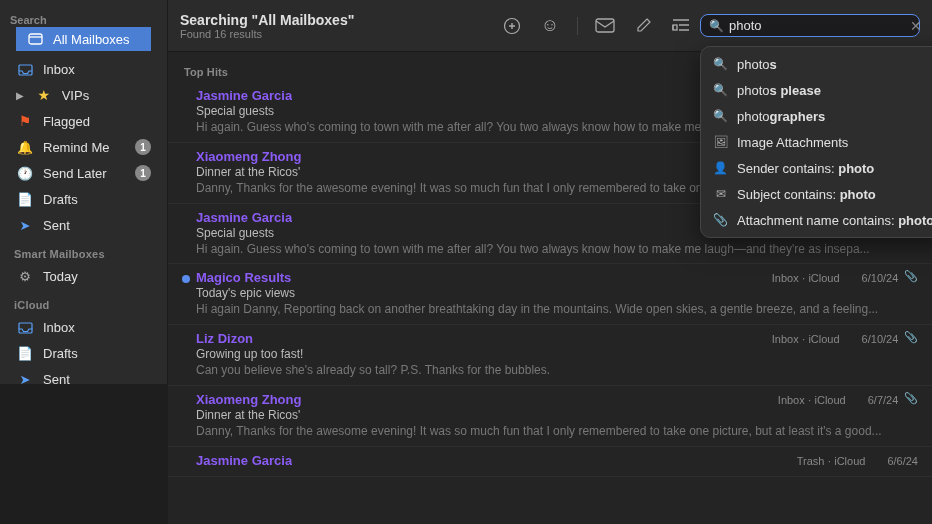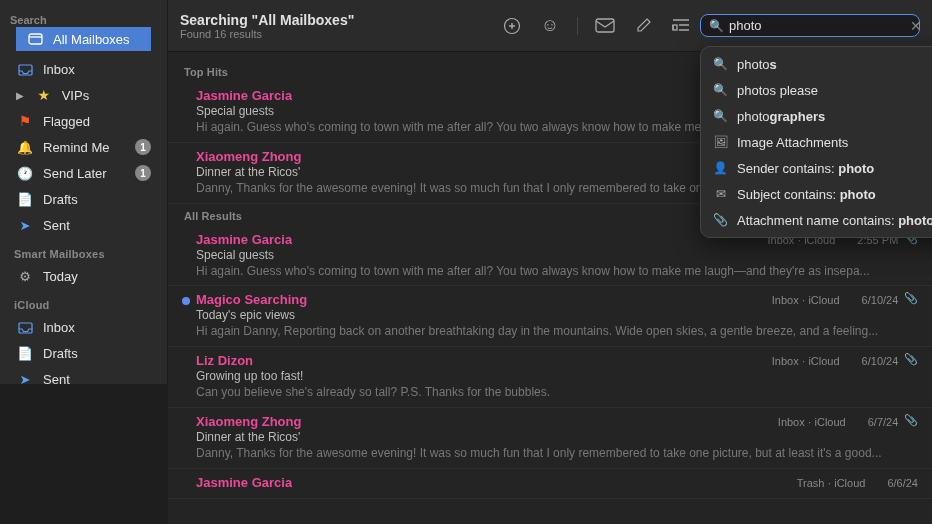--- a/index.html
+++ b/index.html
@@ -260,21 +260,21 @@
     .email-header-row {
       display: flex;
       align-items: baseline;
       justify-content: space-between;
       gap: 8px;
       margin-bottom: 1px;
     }
     .email-sender {
       font-size: 13px;
       font-weight: 600;
-      color: #ec4899;
+      color: #8b5cf6;
       white-space: nowrap;
       overflow: hidden;
       text-overflow: ellipsis;
     }
     .email-meta {
       display: flex;
       align-items: center;
       gap: 22px;
       flex-shrink: 0;
     }
@@ -459,21 +459,21 @@
         <span class="search-clear">✕</span>
       </div>
 
       <div class="search-dropdown">
         <div class="dropdown-item">
           <span class="dd-icon">🔍</span>
           <span class="dd-text"><span>photo</span><span style="font-weight:600;">s</span></span>
         </div>
         <div class="dropdown-item">
           <span class="dd-icon">🔍</span>
-          <span class="dd-text"><span>photo</span><span style="font-weight:400;margin-top:18px;">s please</span></span>
+          <span class="dd-text"><span>photo</span><span style="font-weight:700;margin-top:18px;">s please</span></span>
         </div>
         <div class="dropdown-item">
           <span class="dd-icon">🔍</span>
           <span class="dd-text"><span>photo</span><span style="font-weight:600;text-align:right;">graphers</span></span>
         </div>
         <div class="dropdown-item">
           <span class="dd-icon">🖼</span>
           <span class="dd-text">Image Attachments</span>
         </div>
         <div class="dropdown-item">
@@ -520,21 +520,20 @@
             <span class="email-location">Inbox · iCloud</span>
             <span class="email-time">6/7/24</span>
           </div>
         </div>
         <div class="email-subject">Dinner at the Ricos'</div>
         <div class="email-preview">Danny, Thanks for the awesome evening! It was so much fun that I only remembered to take one picture, but at least it's a good...</div>
       </div>
       <span class="email-attachment-icon">📎</span>
     </div>
 
-    <div class="section-header">All Results</div>
 
     <div class="email-item">
       <div class="email-dot empty"></div>
       <div class="email-content">
         <div class="email-header-row">
           <span class="email-sender">Jasmine Garcia</span>
           <div class="email-meta">
             <span class="email-location">Inbox · iCloud</span>
             <span class="email-time">2:55 PM</span>
           </div>
@@ -542,21 +541,21 @@
         <div class="email-subject">Special guests</div>
         <div class="email-preview">Hi again. Guess who's coming to town with me after all? You two always know how to make me laugh—and they're as insepa...</div>
       </div>
       <span class="email-attachment-icon">📎</span>
     </div>
 
     <div class="email-item">
       <div class="email-dot"></div>
       <div class="email-content">
         <div class="email-header-row">
-          <span class="email-sender">Magico Searching</span>
+          <span class="email-sender">Magico Results</span>
           <div class="email-meta">
             <span class="email-location">Inbox · iCloud</span>
             <span class="email-time">6/10/24</span>
           </div>
         </div>
         <div class="email-subject">Today's epic views</div>
         <div class="email-preview">Hi again Danny, Reporting back on another breathtaking day in the mountains. Wide open skies, a gentle breeze, and a feeling...</div>
       </div>
       <span class="email-attachment-icon">📎</span>
     </div>

